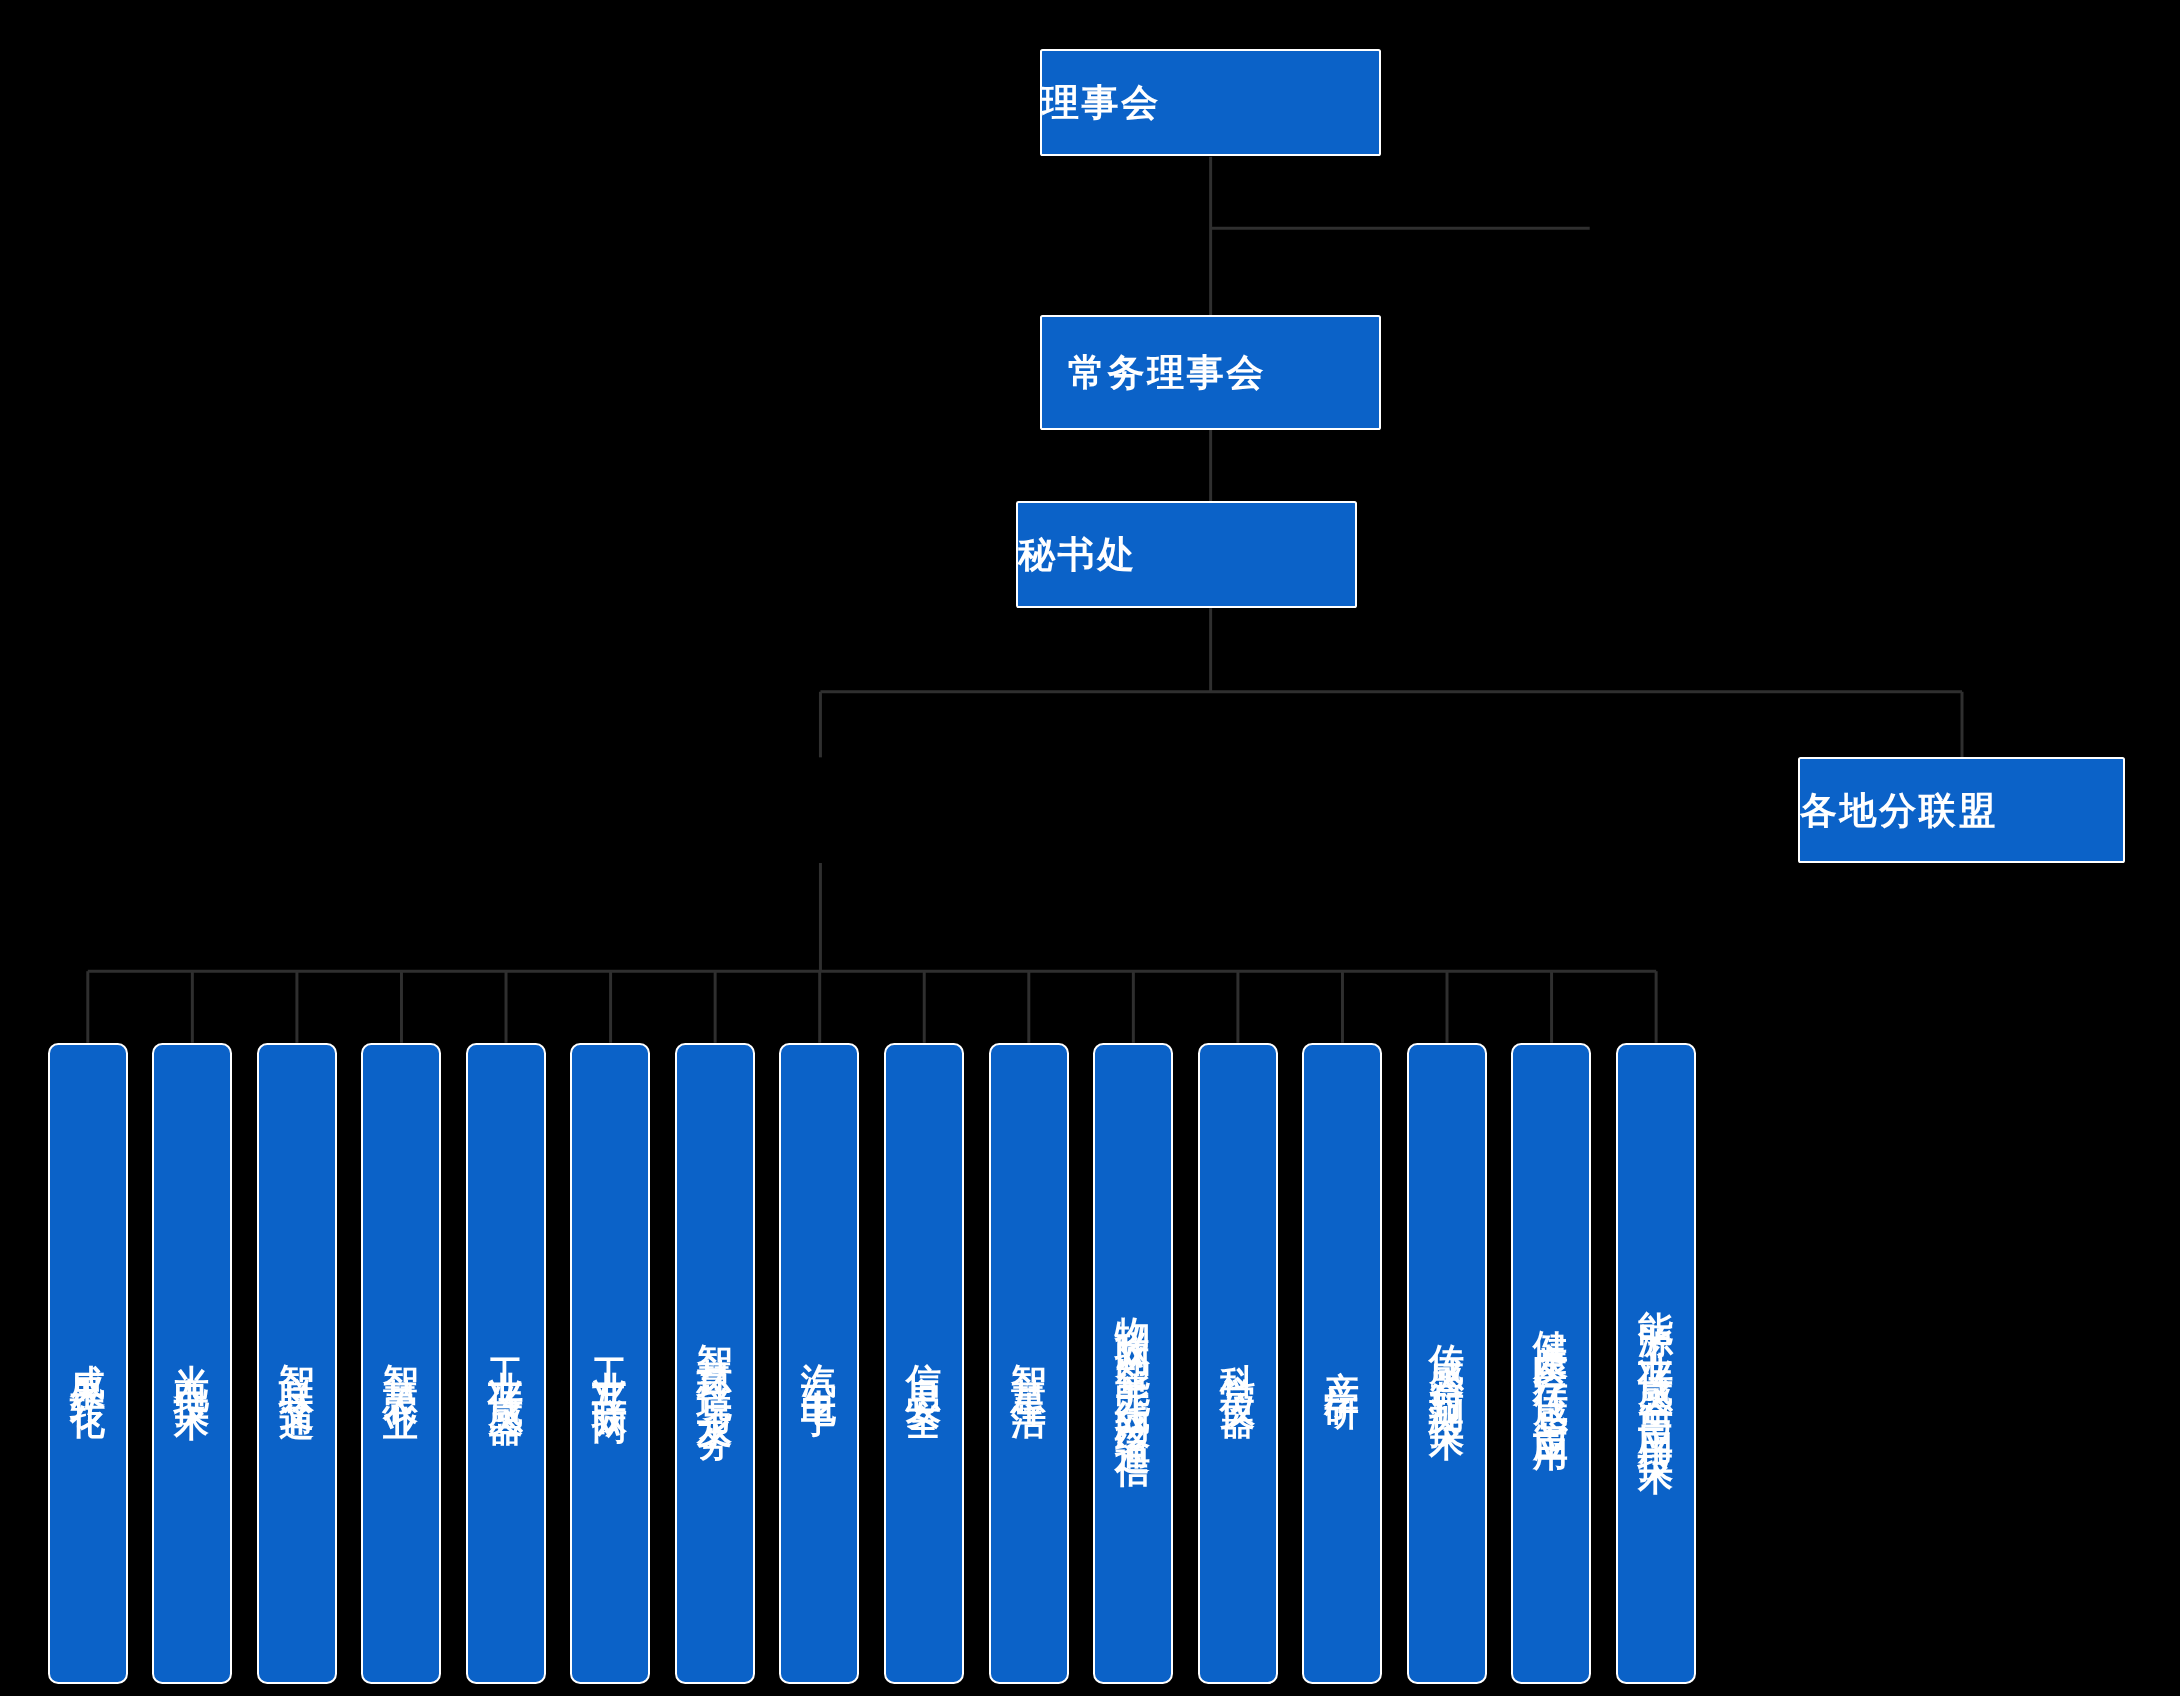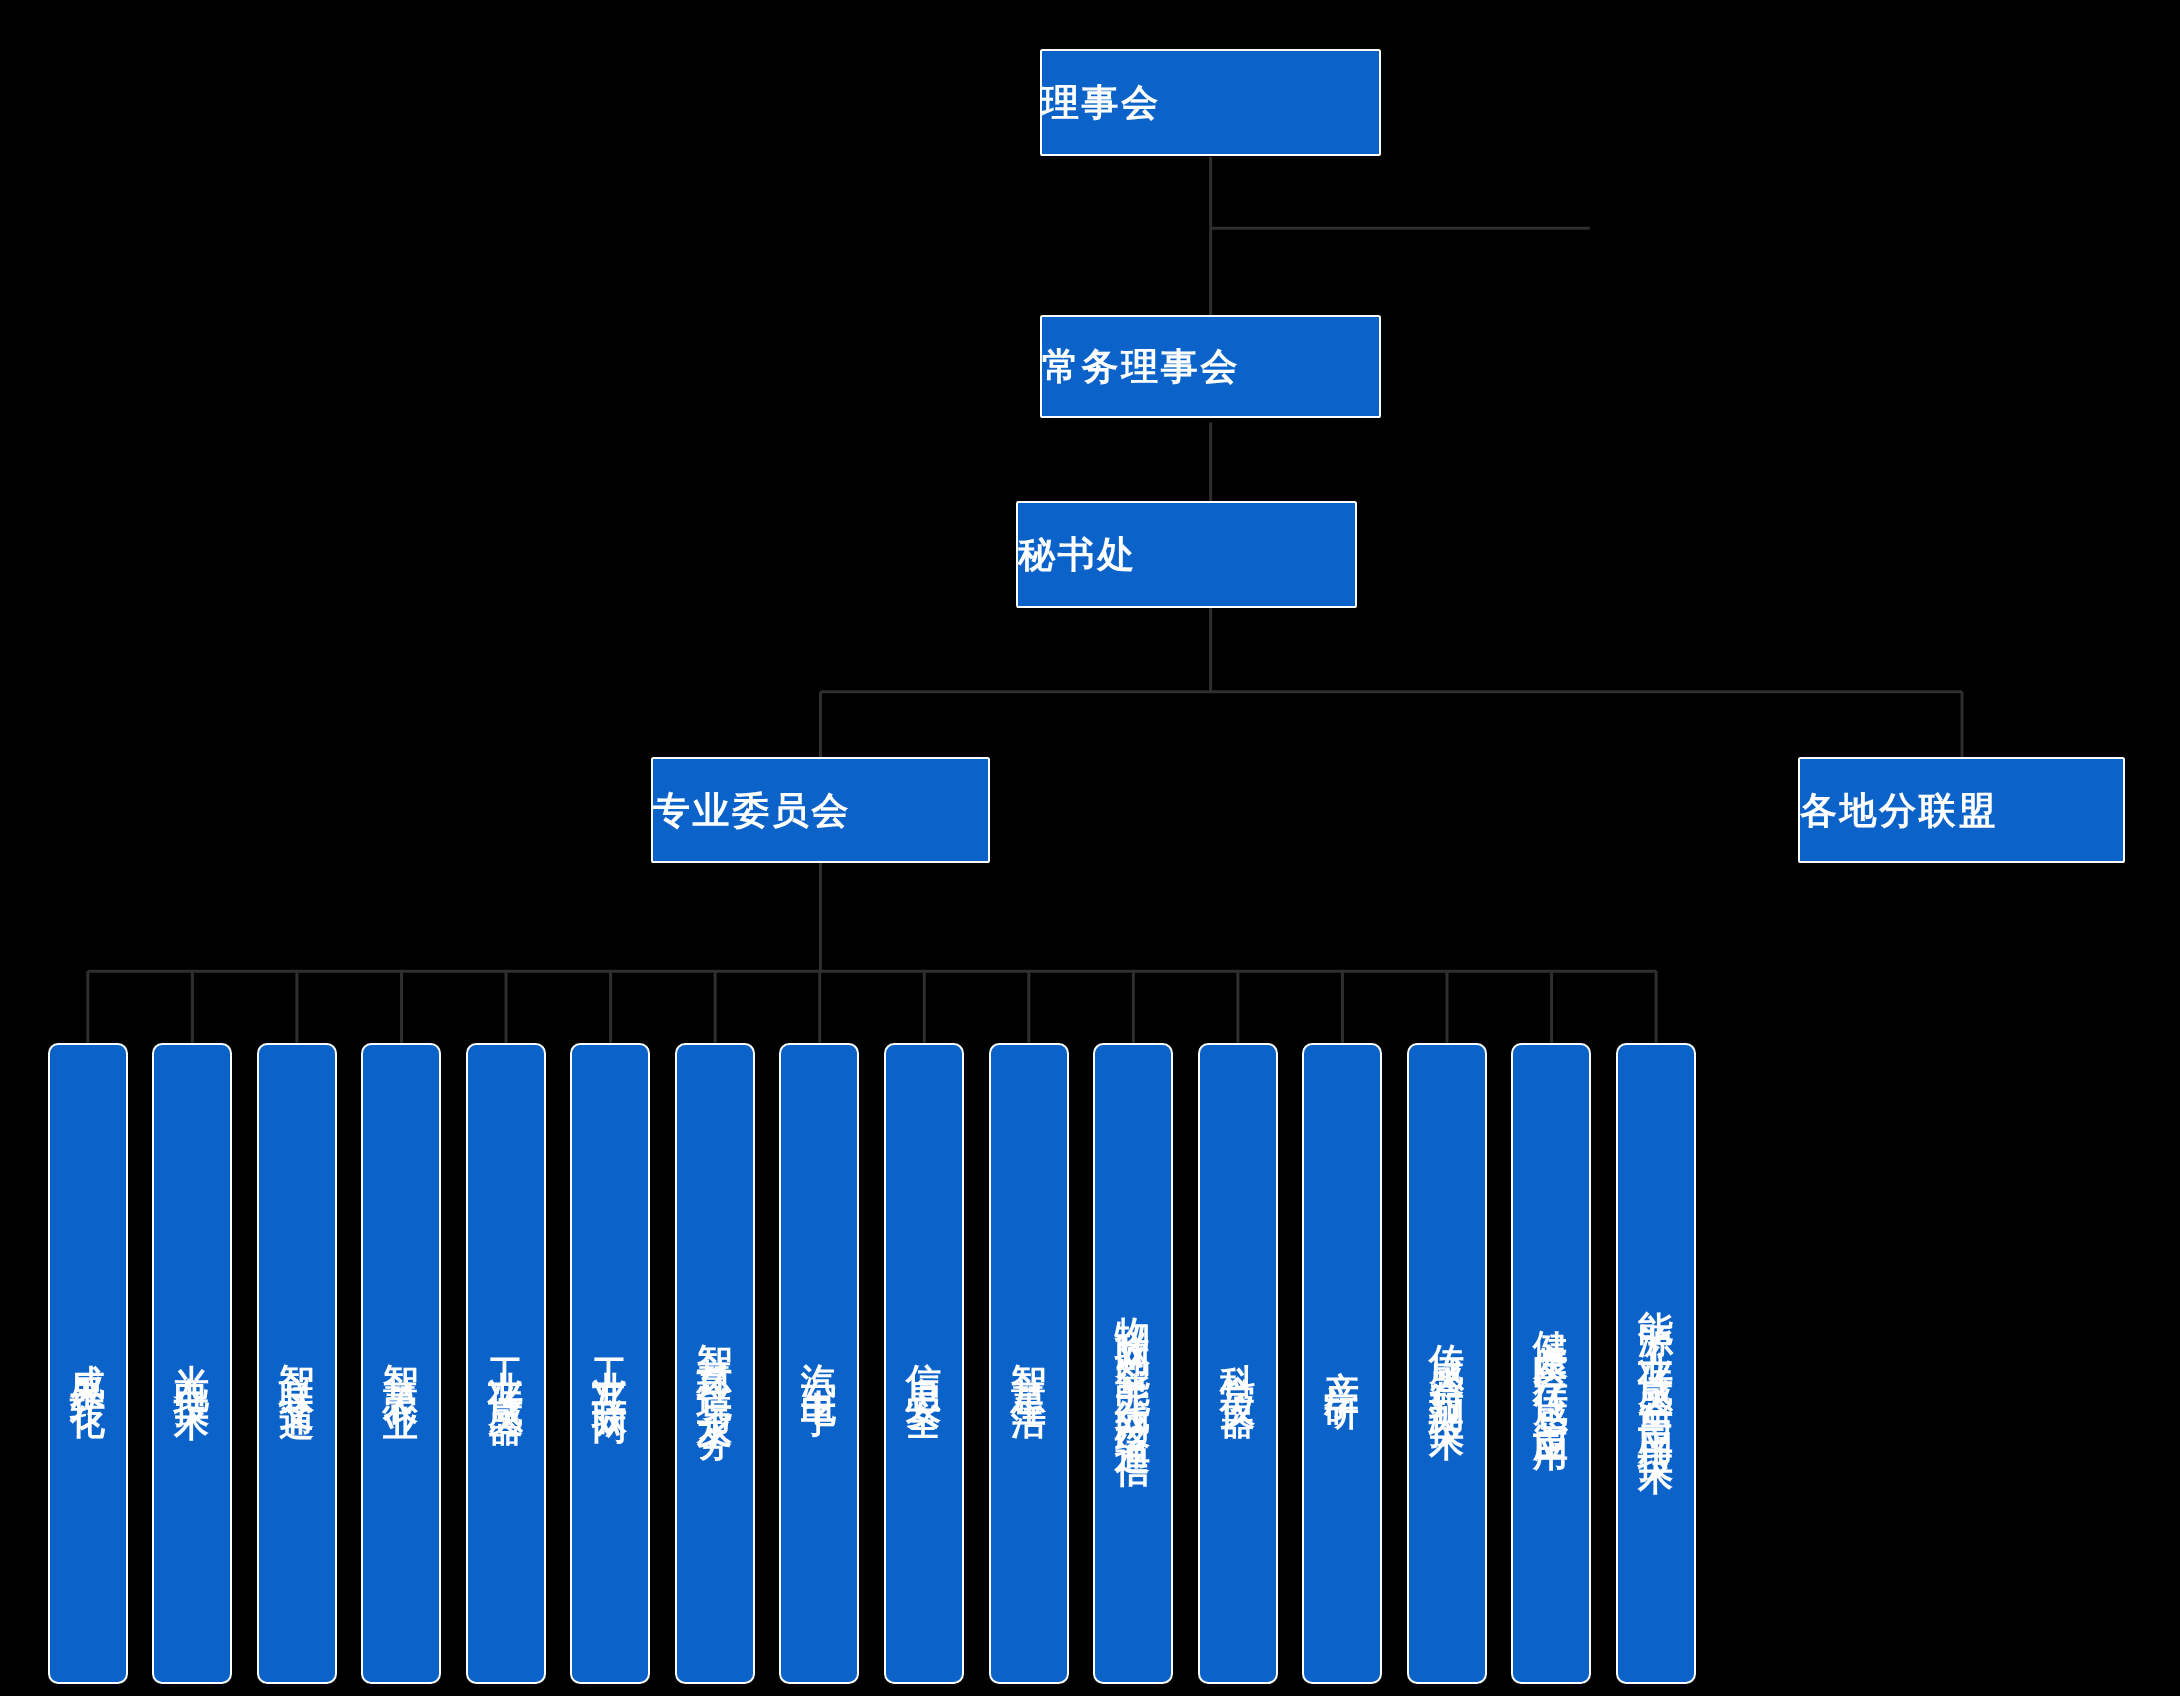--- a/index.html
+++ b/index.html
@@ -102,31 +102,28 @@
           <line x1="1943.95" y1="1140" x2="1943.95" y2="1224"></line>
         </g>
     </g>
   </svg>
 
   <div class="node" style="left:1040px; top:49px; width:341px; height:107px;">
     <span class="lbl">理事会</span>
   </div>
 
 
-  <div class="node" style="left:1040px; top:315px; width:341px; height:103px;">
+  <div class="node" style="left:1040px; top:315px; width:341px; height:115px;padding-left:26px;">
     <span class="lbl">常务理事会</span>
   </div>
 
   <div class="node" style="left:1016px; top:501px; width:341px; height:107px;">
     <span class="lbl">秘书处</span>
   </div>
 
-  <div class="node" style="left:651px; top:757px; width:339px; height:106px;">
-    <span class="lbl">专业委员会</span>
-  </div>
 
   <div class="node" style="left:1798px; top:757px; width:327px; height:106px;">
     <span class="lbl">各地分联盟</span>
   </div>
 
   <div id="committees">
       <div class="tallbox" style="left: 48px;">
         <span class="vlbl">成果转化</span>
       </div>
       <div class="tallbox" style="left: 152px;">

